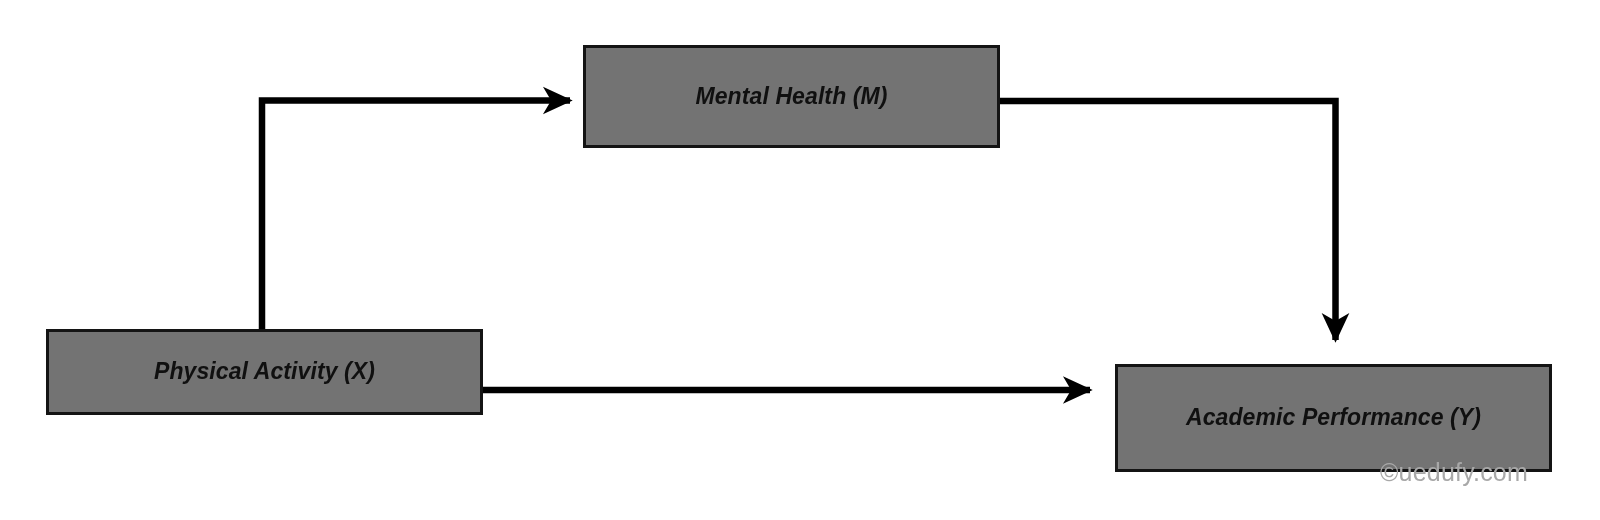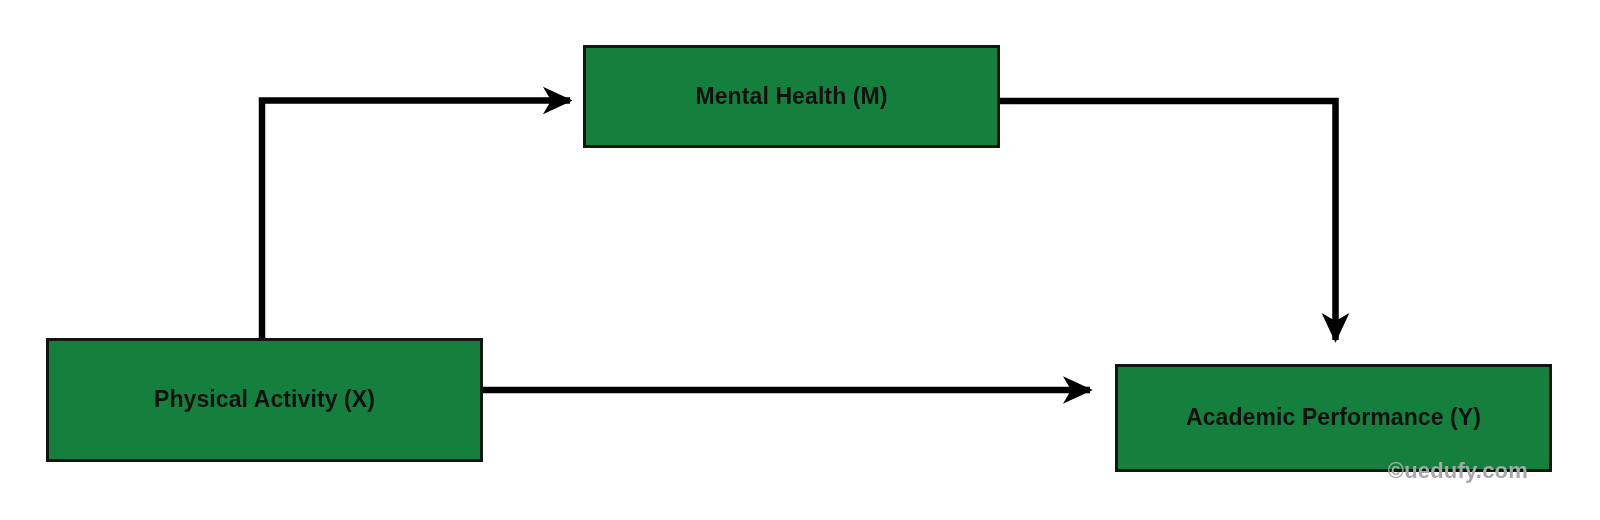--- a/index.html
+++ b/index.html
@@ -13,69 +13,70 @@
   #canvas {
     position: relative;
     width: 1600px;
     height: 520px;
     background: #ffffff;
     overflow: hidden;
   }
   .node-box {
     position: absolute;
     box-sizing: border-box;
-    background: #15803d;
+    background: #737373;
     border: 3px solid #141414;
     display: flex;
     align-items: center;
     justify-content: center;
     text-align: center;
+    font-style: italic;
   }
   .node-label {
     font-family: "Liberation Sans", sans-serif;
     font-weight: bold;
     font-size: 23px;
     color: #101010;
     letter-spacing: 0.1px;
     line-height: 1.1;
     white-space: nowrap;
   }
   #box-mental {
     left: 583px;
     top: 45px;
     width: 417px;
     height: 103px;
   }
   #box-physical {
     left: 46px;
-    top: 338px;
+    top: 329px;
     width: 437px;
-    height: 124px;
+    height: 86px;
   }
   #box-academic {
     left: 1115px;
     top: 364px;
     width: 437px;
     height: 108px;
   }
   #edges {
     position: absolute;
     left: 0;
     top: 0;
     width: 1600px;
     height: 520px;
     pointer-events: none;
   }
   .watermark {
     position: absolute;
     right: 72px;
     top: 458px;
     font-family: "Liberation Sans", sans-serif;
-    font-weight: bold;
-    font-size: 22px;
+    font-weight: normal;
+    font-size: 25px;
     color: #a8a8a8;
     letter-spacing: 0.2px;
     white-space: nowrap;
   }
 </style>
 </head>
 <body>
 
 <div id="canvas">
 

